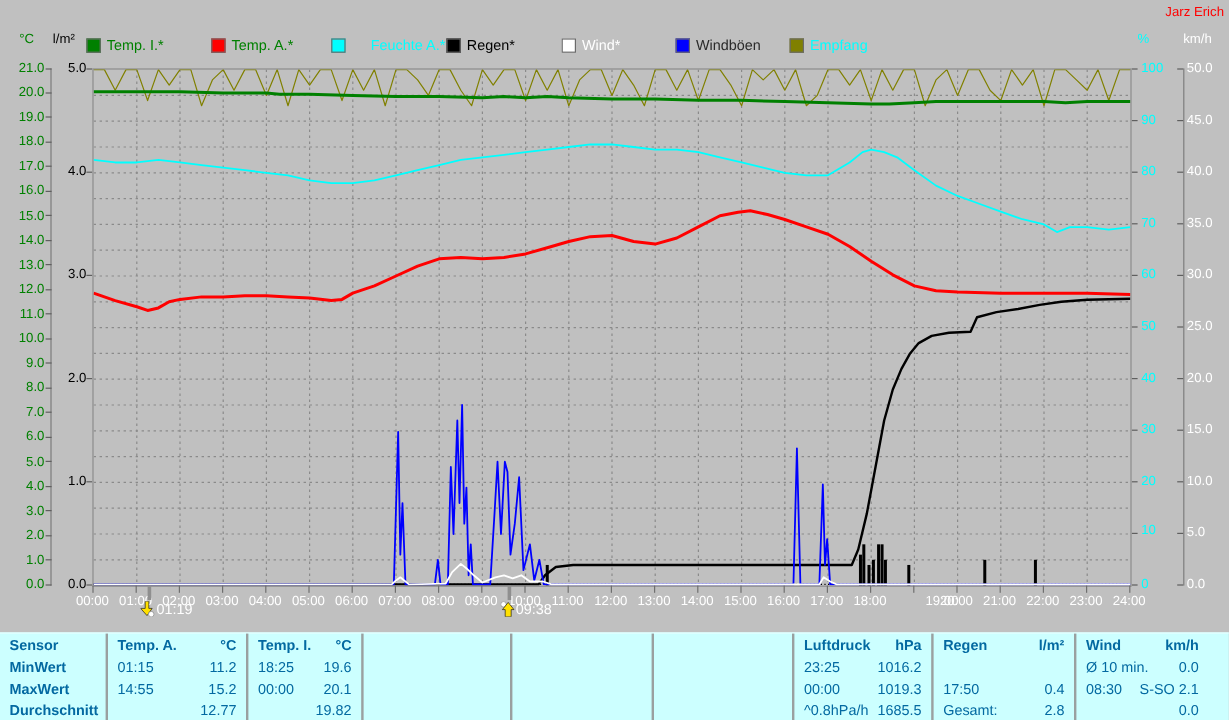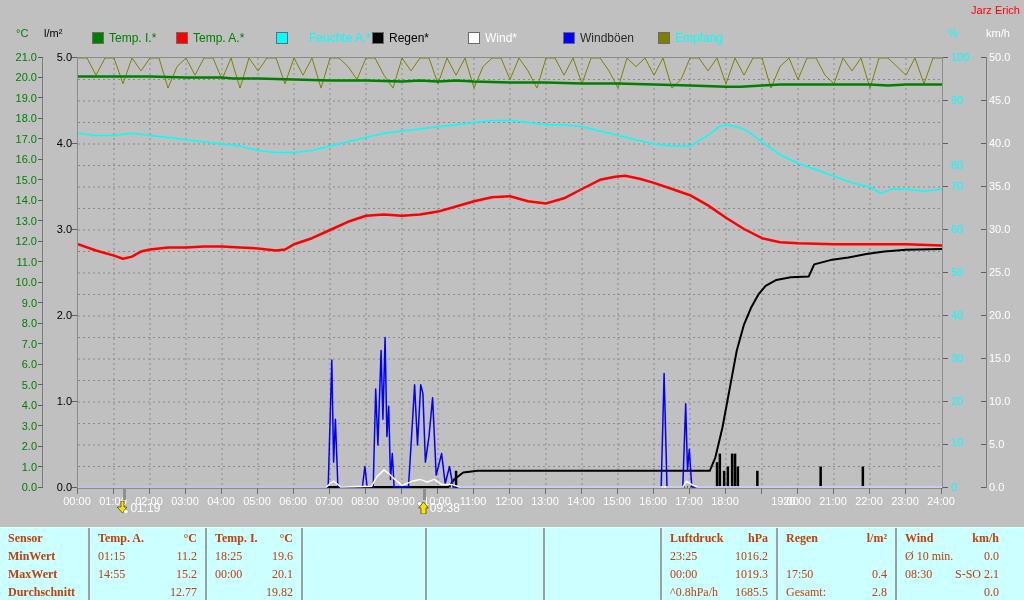--- a/index.html
+++ b/index.html
@@ -20,38 +20,38 @@
   .ytick{position:absolute;height:1px;background:#5f5f5f;}
   .axisline{position:absolute;width:1px;background:#7d7d7d;top:57px;height:431px;}
   .xlabel{position:absolute;top:495px;width:44px;text-align:center;color:#ffffff;font-size:11px;}
   .xtick{position:absolute;top:488px;width:1px;height:6px;background:#6f6f6f;}
   .marker{position:absolute;top:501px;display:flex;align-items:flex-start;color:#ffffff;font-size:12px;}
   .marker-tick{position:absolute;top:488px;width:3px;height:12px;background:#8f8f8f;}
   .marker svg{margin-right:1px;}
   #stats{position:absolute;left:0;top:527px;width:1024px;height:73px;background:#ccffff;border-top:1px solid #e6ffff;display:flex;box-sizing:border-box;}
   .tcol{height:100%;box-sizing:border-box;overflow:hidden;}
   .tcol + .tcol{border-left:2px solid #9aa0a0;}
-  .trow{height:18px;line-height:18px;font-size:12px;color:#c2410c;display:flex;justify-content:space-between;padding:0 8px;white-space:nowrap;font-family:Liberation Serif, serif;}
+  .trow{height:18px;line-height:18px;font-size:12px;color:#0369a1;display:flex;justify-content:space-between;padding:0 8px;white-space:nowrap;}
   .trow:first-child{margin-top:1px;}
   .trow.hdr, .trow .hdr, .rowlabel{font-weight:bold;}
   .rowlabel{justify-content:flex-start;}
 </style>
 </head>
 <body>
 
 <div id="app">
   <div id="author">Jarz Erich</div>
 
   <div id="unit-temp" class="unit">°C</div>
   <div id="unit-rain" class="unit">l/m²</div>
   <div id="unit-hum" class="unit">%</div>
   <div id="unit-wind" class="unit">km/h</div>
 
   <div id="legend">
-      <div class="legend-item" style="left: 92px;">
+      <div class="legend-item" style="left: 72px;">
         <span class="swatch" style="background: rgb(0, 128, 0);"></span>
         <span style="color: rgb(0, 128, 0);">Temp. I.*</span>
       </div>
       <div class="legend-item" style="left: 176px;">
         <span class="swatch" style="background: rgb(255, 0, 0);"></span>
         <span style="color: rgb(0, 128, 0);">Temp. A.*</span>
       </div>
       <div class="legend-item" style="left: 276px; gap: 16px;">
         <span class="swatch" style="background: rgb(0, 255, 255);"></span>
         <span style="color: rgb(0, 255, 255);">Feuchte A.*</span>
@@ -140,21 +140,21 @@
       <div class="ylabel" style="color: rgb(0, 255, 255); top: 353px; left: 951px;">30</div>
       <div class="ytick" style="left: 943px; width: 5px; top: 357.5px;"></div>
       <div class="ylabel" style="color: rgb(0, 255, 255); top: 310px; left: 951px;">40</div>
       <div class="ytick" style="left: 943px; width: 5px; top: 314.5px;"></div>
       <div class="ylabel" style="color: rgb(0, 255, 255); top: 267px; left: 951px;">50</div>
       <div class="ytick" style="left: 943px; width: 5px; top: 271.5px;"></div>
       <div class="ylabel" style="color: rgb(0, 255, 255); top: 224px; left: 951px;">60</div>
       <div class="ytick" style="left: 943px; width: 5px; top: 228.5px;"></div>
       <div class="ylabel" style="color: rgb(0, 255, 255); top: 181px; left: 951px;">70</div>
       <div class="ytick" style="left: 943px; width: 5px; top: 185.5px;"></div>
-      <div class="ylabel" style="color: rgb(0, 255, 255); top: 138px; left: 951px; margin-top: 22px;">80</div>
+      <div class="ylabel" style="color: rgb(0, 255, 255); top: 138px; left: 951px;">80</div>
       <div class="ytick" style="left: 943px; width: 5px; top: 142.5px;"></div>
       <div class="ylabel" style="color: rgb(0, 255, 255); top: 95px; left: 951px;">90</div>
       <div class="ytick" style="left: 943px; width: 5px; top: 99.5px;"></div>
       <div class="ylabel" style="color: rgb(0, 255, 255); top: 52px; left: 951px;">100</div>
       <div class="ytick" style="left: 943px; width: 5px; top: 56.5px;"></div>
       <div class="axisline" style="left: 986px;"></div>
       <div class="ylabel" style="color: rgb(255, 255, 255); top: 482px; left: 989px;">0.0</div>
       <div class="ytick" style="left: 981px; width: 5px; top: 486.5px;"></div>
       <div class="ylabel" style="color: rgb(255, 255, 255); top: 439px; left: 989px;">5.0</div>
       <div class="ytick" style="left: 981px; width: 5px; top: 443.5px;"></div>

